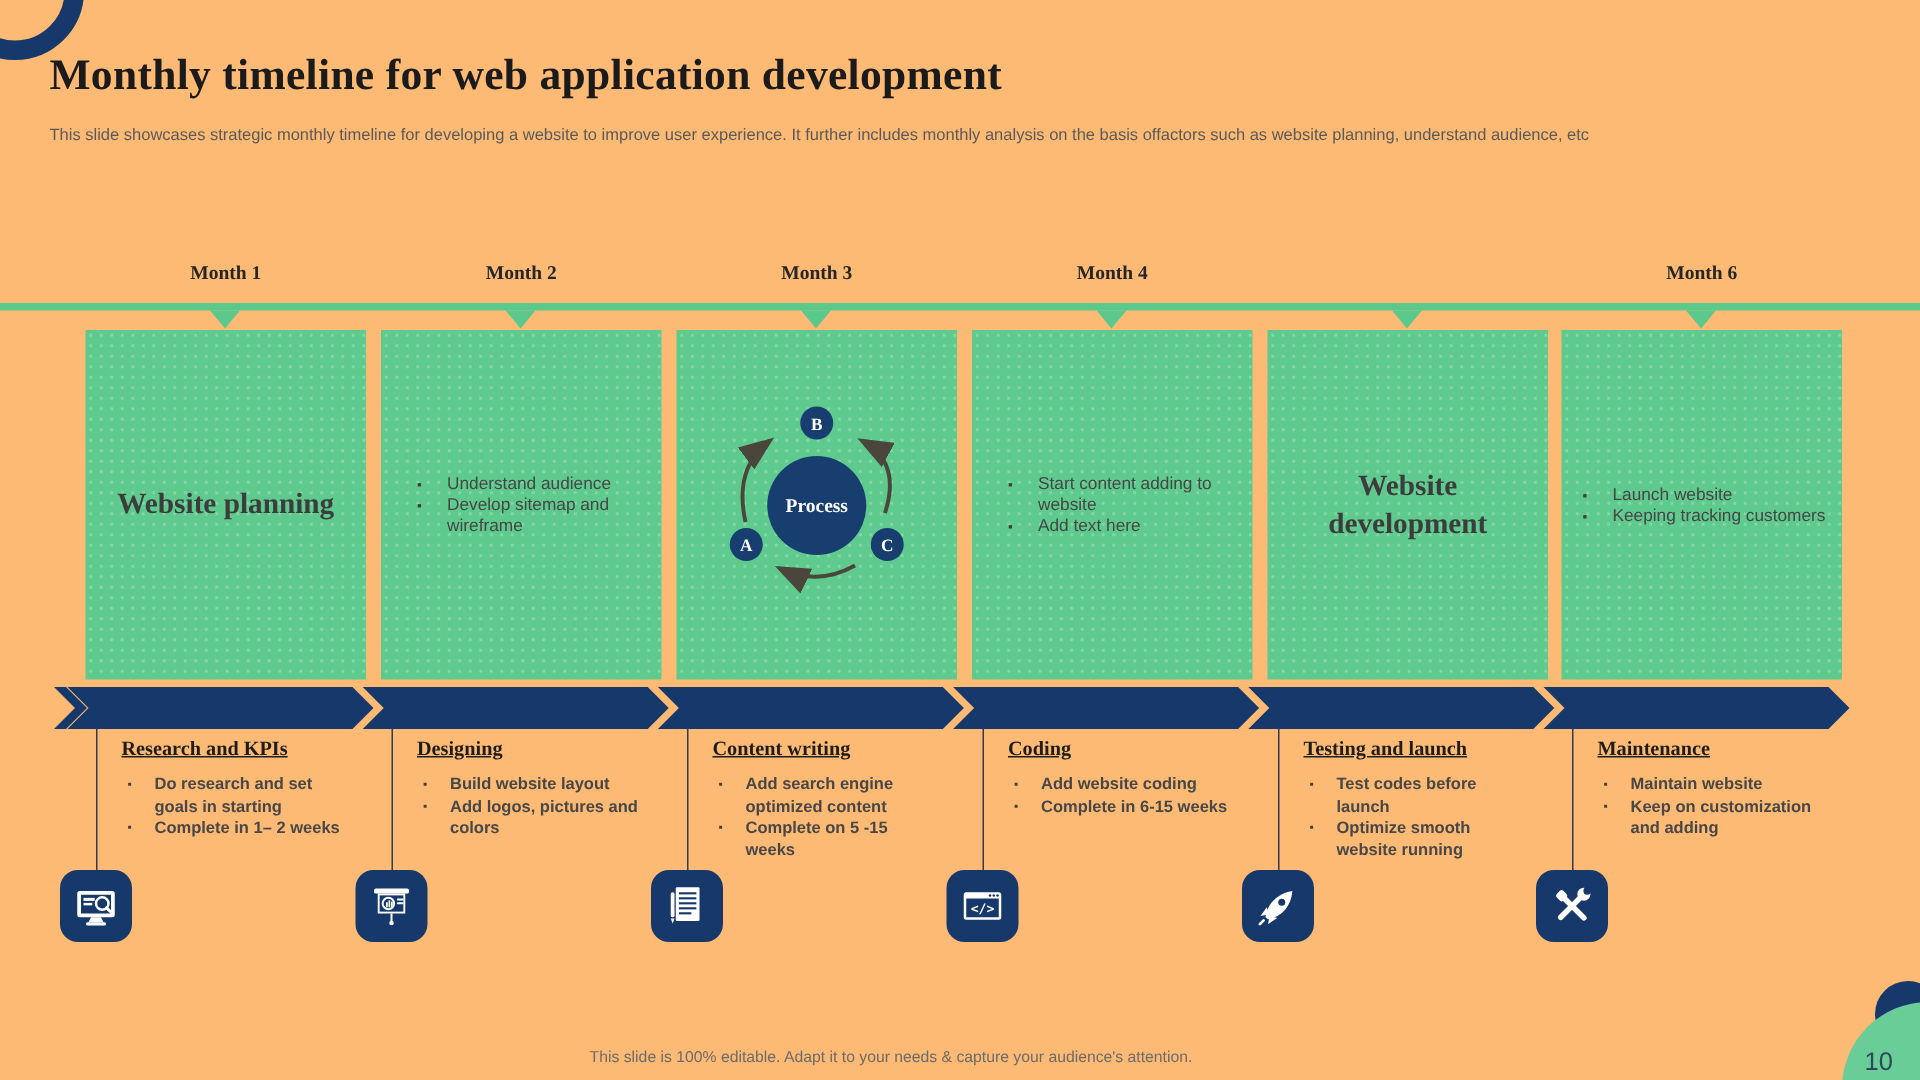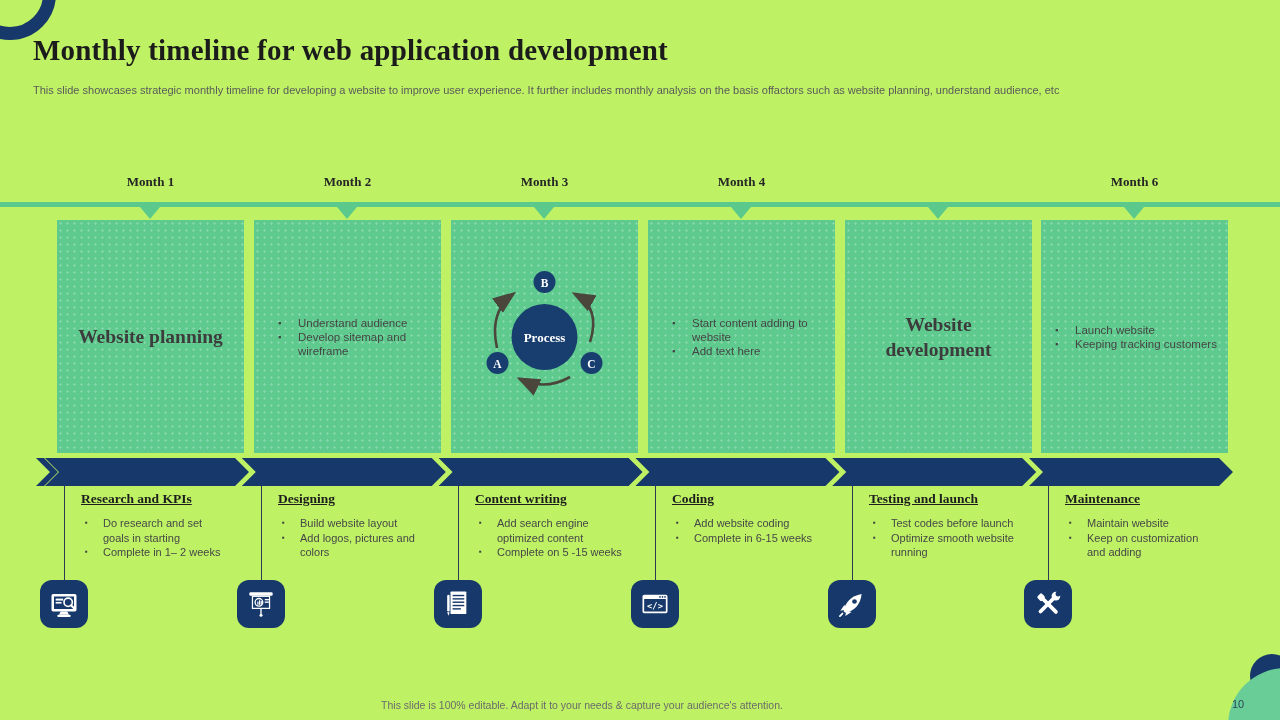--- a/index.html
+++ b/index.html
@@ -1,17 +1,17 @@
 <!DOCTYPE html>
 <html><head>
 <meta charset="utf-8">
 <style>
   html,body { margin:0; padding:0; background:#e8e8e8; }
   .slide {
-    position:relative; width:1280px; height:720px; background:#bef264;
+    position:relative; width:1280px; height:720px; background:#fdba74;
     overflow:hidden; font-family:"Liberation Sans", sans-serif;
   }
   
   .corner-ring {
     position:absolute; left:-36px; top:-52px; width:66px; height:66px;
     border:13px solid #16386a; border-radius:50%;
   }
   .title {
     position:absolute; left:33px; top:34px; width:1100px;
     font-family:"Liberation Serif","DejaVu Serif",serif;
@@ -54,47 +54,47 @@
   }
   ul.g-bullets.wide li { width:152px; }
   ul.g-bullets li::before { content:"▪"; position:absolute; left:3px; top:0; font-size:9px; color:#3f3f3f; }
 
   .vline { position:absolute; top:316px; left:12px; width:1px; height:96px; background:#2f3b52; }
   .p-title {
     position:absolute; top:321px; left:29px; width:165px;
     font-family:"Liberation Serif","DejaVu Serif",serif;
     font-weight:700; font-size:13.5px; color:#1d1d1d;text-decoration:underline;
   }
-  ul.p-bullets { list-style:none; margin:0; padding:0; position:absolute; top:346px; left:29px; width:160px; }
+  ul.p-bullets { list-style:none; margin:0; padding:0; position:absolute; top:346px; left:29px; width:160px;font-weight:bold; }
   ul.p-bullets li {
     position:relative; padding-left:22px; font-size:11px; line-height:14.5px; color:#474747; width:128px;
   }
   ul.p-bullets li::before { content:"▪"; position:absolute; left:4px; top:0; font-size:8px; color:#3f3f3f; }
 
   .icon-tile {
     position:absolute; top:410px; left:-12px; width:48px; height:48px;
     background:#16386a; border-radius:12px; display:flex; align-items:center; justify-content:center;
   }
   .chevband { position:absolute; left:0; top:458px; width:1280px; height:28px; }
 
   .footer {
-    position:absolute; left:0; top:699px; width:1164px; text-align:center;
+    position:absolute; left:12px; top:699px; width:1164px; text-align:center;
     font-size:10.5px; color:#6b6b6b;
   }
   .corner-green {
     position:absolute; left:1228px; top:668px; width:115px; height:115px;
     border-radius:50%; background:#68cd96;
   }
   .corner-navy {
     position:absolute; left:1250px; top:654px; width:44px; height:44px;
     border-radius:50%; background:#16386a;
   }
   .page-num {
-    position:absolute; left:1232px; top:698px; width:30px; text-align:left;
-    font-size:11px; color:#2f4858;
+    position:absolute; left:1232px; top:698px; width:30px; text-align:right;
+    font-size:17px; color:#2f4858;
   }
   .proc-svg { position:absolute; left:0; top:0; }
 </style>
 </head>
 <body>
 
 <div class="slide">
 
   <div class="corner-ring"></div>
 

